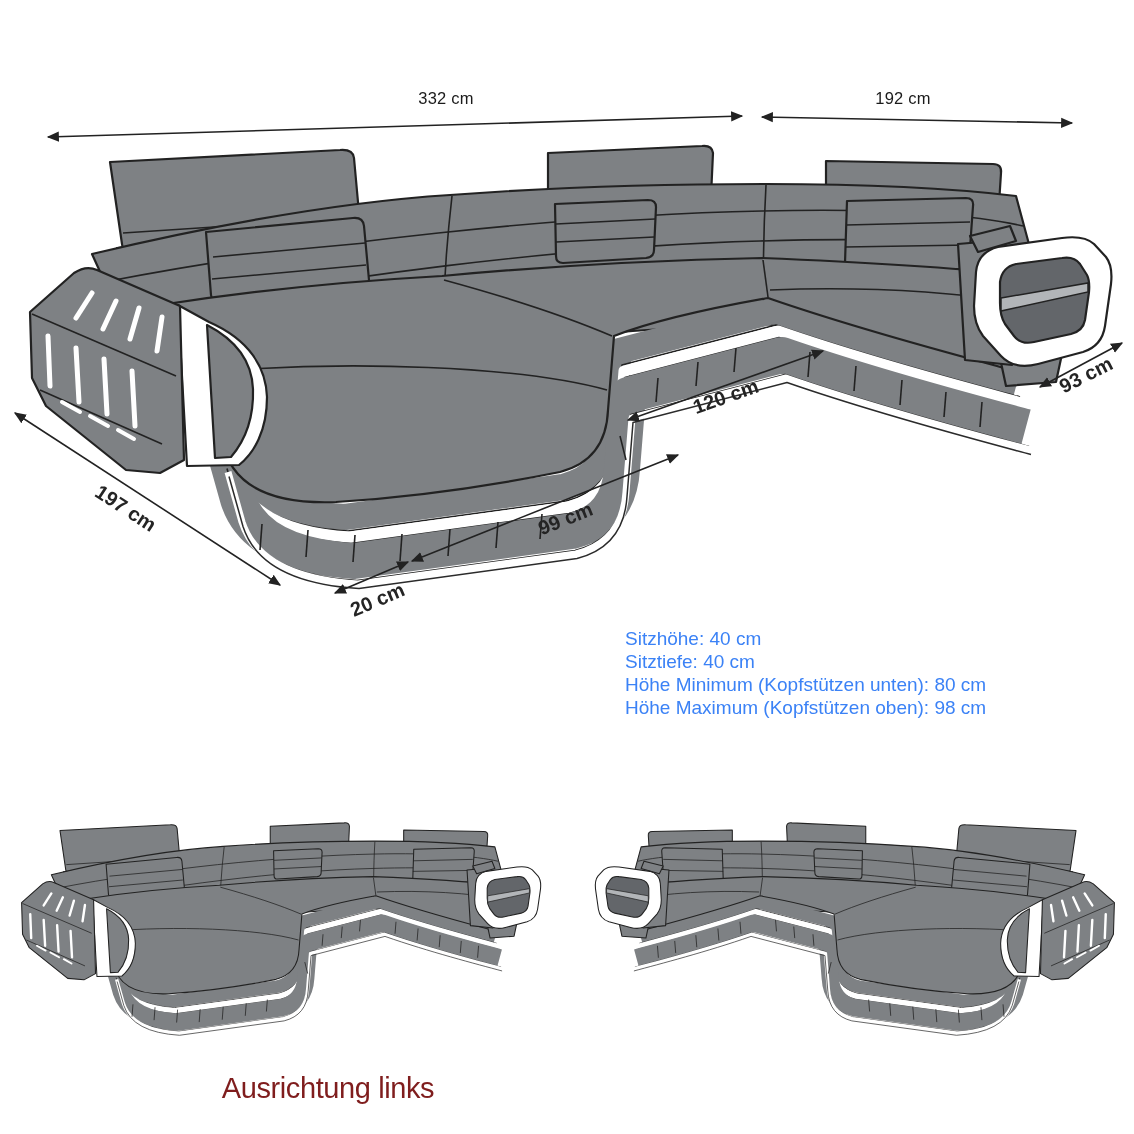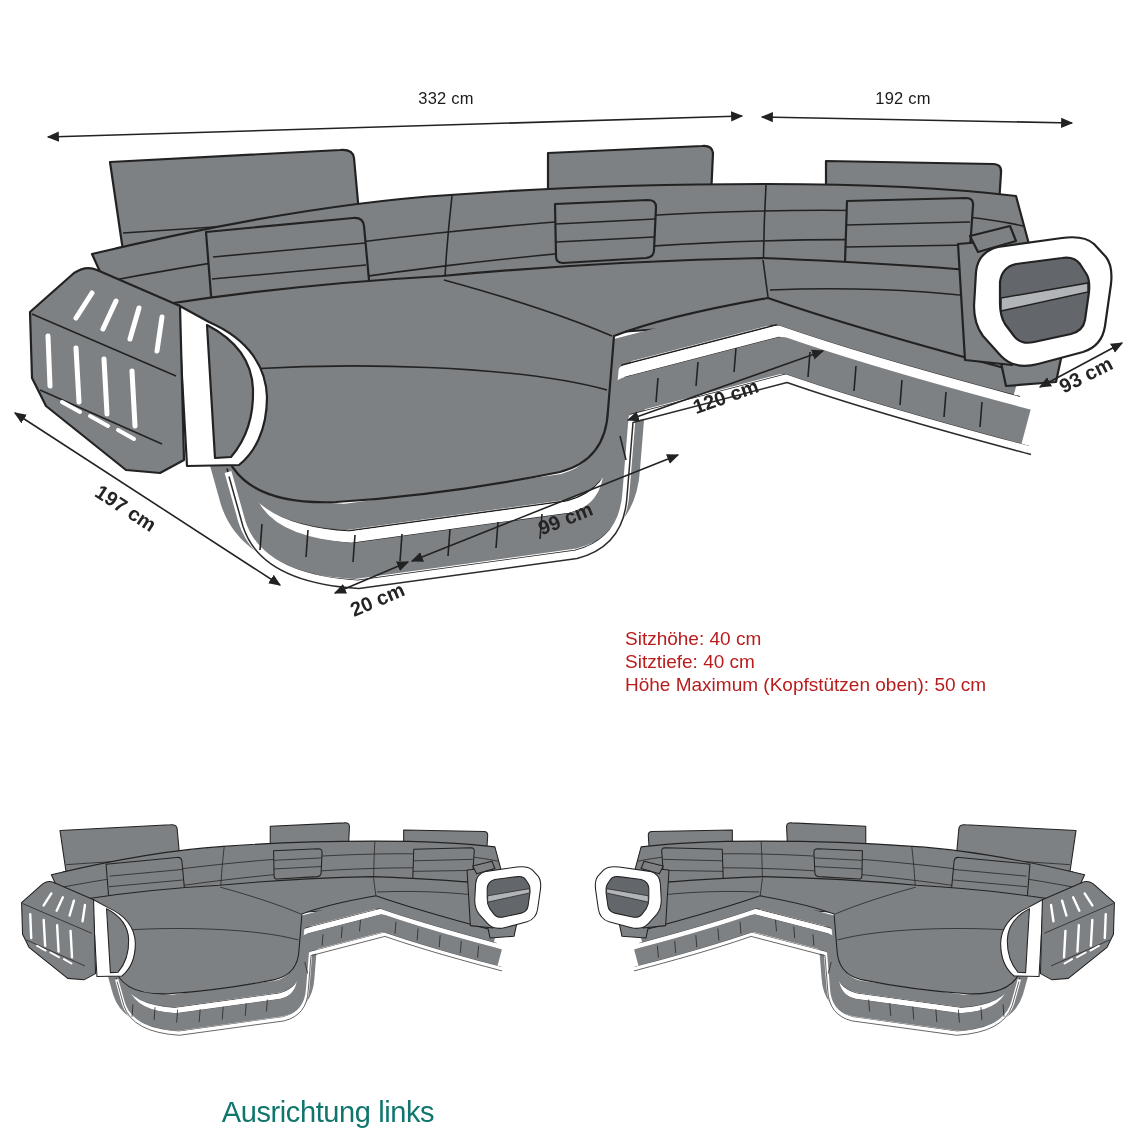--- a/index.html
+++ b/index.html
@@ -1,23 +1,23 @@
 <!DOCTYPE html>
 <html><head>
 <meta charset="utf-8">
 <style>
   html,body{margin:0;padding:0;background:#fff;}
   #stage{position:relative;width:1134px;height:1134px;background:#ffffff;overflow:hidden;
          font-family:"Liberation Sans",sans-serif;}
   #scene{position:absolute;left:0;top:0;}
   .dimlabel-h{font:16.5px "Liberation Sans",sans-serif;fill:#1b1b1b;letter-spacing:.2px;}
   .dimlabel-r{font:600 20px "Liberation Sans",sans-serif;fill:#242424;}
-  .specs{position:absolute;color:#b91c1c;font-size:19px;line-height:23px;white-space:nowrap;}
-  .variant-label{position:absolute;top:1072px;transform:translateX(-50%);color:#0f766e;
-                 font-size:29px;letter-spacing:-0.4px;white-space:nowrap;margin-top:24px;}
+  .specs{position:absolute;color:#3b82f6;font-size:19px;line-height:23px;white-space:nowrap;}
+  .variant-label{position:absolute;top:1072px;transform:translateX(-50%);color:#7f1d1d;
+                 font-size:29px;letter-spacing:-0.4px;white-space:nowrap;}
   .ln{stroke:#222;stroke-width:1.6;fill:none;}
   .outl{stroke:#222;stroke-width:2.2;stroke-linejoin:round;}
   .gray{fill:#7e8184;}
   .white{fill:#ffffff;}
 </style>
 </head>
 <body>
 
 <div id="stage">
 
@@ -156,17 +156,18 @@
   <text class="dimlabel-r" transform="translate(122,514) rotate(33)" text-anchor="middle">197 cm</text>
   <text class="dimlabel-r" transform="translate(380,606) rotate(-23)" text-anchor="middle">20 cm</text>
   <text class="dimlabel-r" transform="translate(568,525) rotate(-22)" text-anchor="middle">99 cm</text>
   <text class="dimlabel-r" transform="translate(728,403) rotate(-19.5)" text-anchor="middle">120 cm</text>
   <text class="dimlabel-r" transform="translate(1089,381) rotate(-27)" text-anchor="middle">93 cm</text>
 </svg>
 
   <div class="specs" style="left:625px;top:627px">
     <div>Sitzhöhe: 40 cm</div>
     <div>Sitztiefe: 40 cm</div>
-    <div>Höhe Maximum (Kopfstützen oben): 50 cm</div>
+    <div>Höhe Minimum (Kopfstützen unten): 80 cm</div>
+    <div>Höhe Maximum (Kopfstützen oben): 98 cm</div>
   </div>
 
   <div class="variant-label" style="left:328px">Ausrichtung links</div>
 </div>
 
 </body></html>

